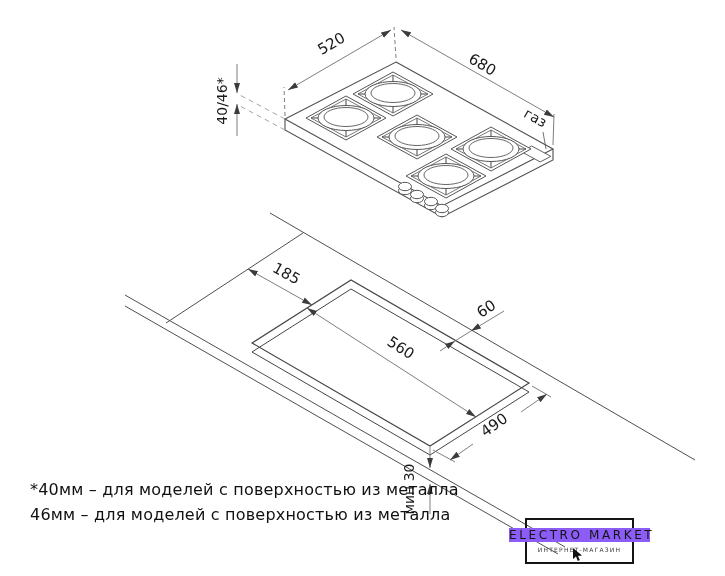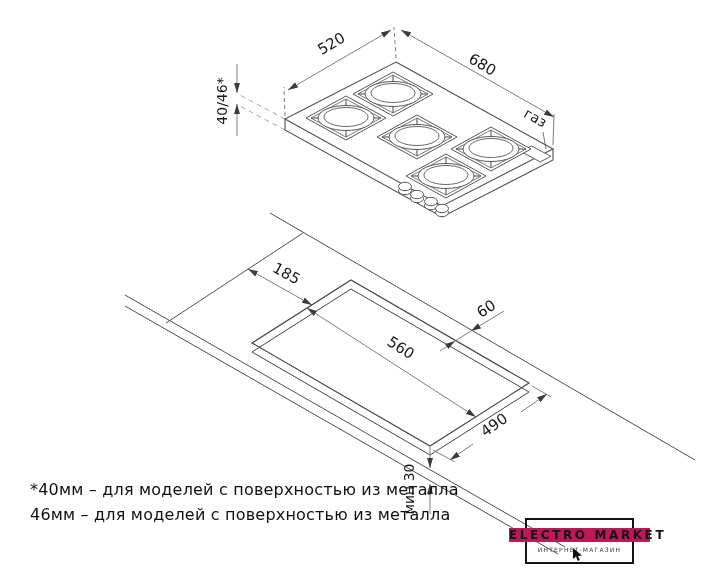--- a/index.html
+++ b/index.html
@@ -5,22 +5,22 @@
   html,body{margin:0;padding:0;background:#ffffff;width:725px;height:576px;overflow:hidden;
             font-family:"DejaVu Sans","Liberation Sans",sans-serif;}
   #canvas{position:relative;width:725px;height:576px;background:#fff;}
   svg{position:absolute;left:0;top:0;}
   svg text{fill:#1a1a1a;font-family:"DejaVu Sans","Liberation Sans",sans-serif;}
   .dim-label{font-size:15px;text-anchor:middle;}
   .dim-label-sm{font-size:14px;text-anchor:middle;}
   .footnote{position:absolute;left:30px;top:477px;color:#111;font-size:16px;line-height:25px;
             letter-spacing:.2px;white-space:nowrap;}
   .logo{position:absolute;left:525px;top:518px;width:105px;height:42px;border:2px solid #141414;}
-  .logo-title{position:absolute;left:-18px;top:8px;width:141px;text-align:center;background:#be185d;
-              font-weight:bold;font-size:12px;letter-spacing:2.6px;color:#141414;white-space:nowrap;}
+  .logo-title{position:absolute;left:-18px;top:8px;width:141px;text-align:center;background:#8b5cf6;
+              font-weight:normal;font-size:12px;letter-spacing:2.6px;color:#141414;white-space:nowrap;}
   .logo-sub{position:absolute;left:0px;top:26px;width:105px;text-align:center;font-size:6px;
             letter-spacing:1.2px;color:#3a3a3a;white-space:nowrap;}
   .cursor{position:absolute;left:46px;top:28px;}
 </style>
 </head>
 <body>
 
 <div id="canvas">
 
 <svg width="725" height="576" viewBox="0 0 725 576">

